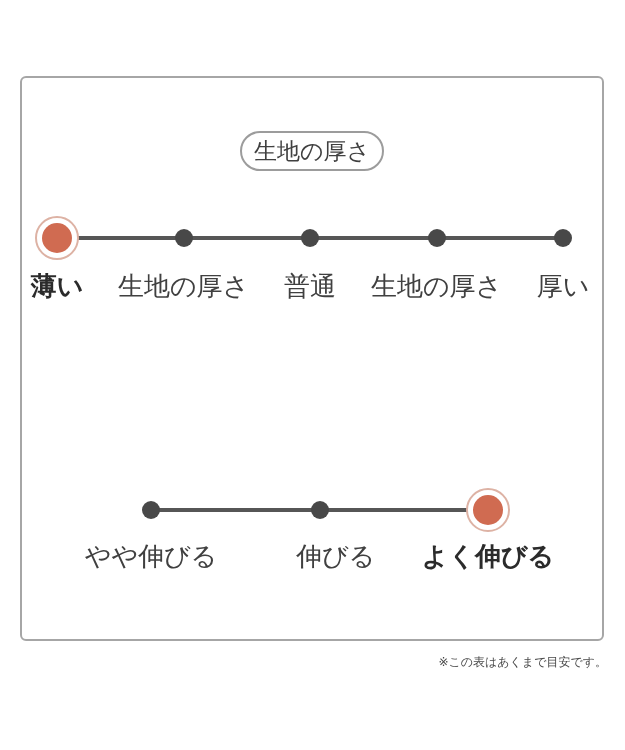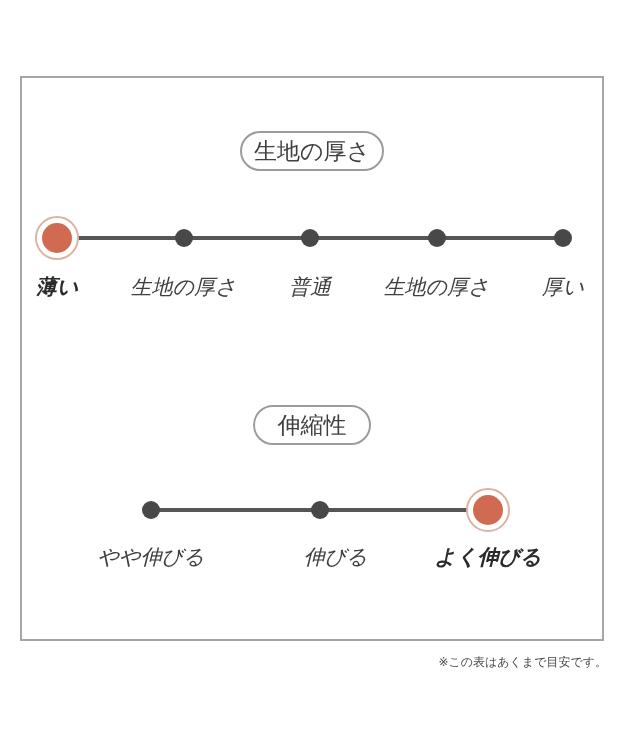--- a/index.html
+++ b/index.html
@@ -17,21 +17,21 @@
   }
   html,body{margin:0;padding:0;}
   body{
     width:625px;height:750px;position:relative;overflow:hidden;
     background:var(--bg);
     font-family:"Liberation Sans","DejaVu Sans",sans-serif;
   }
   .panel{
     position:absolute;left:20px;top:76px;width:584px;height:565px;
     box-sizing:border-box;border:2px solid var(--panel-border);
-    border-radius:0;background:#fff;
+    border-radius:6px;background:#fff;
   }
   .scale{position:absolute;left:0;top:0;width:100%;height:100%;}
   .pill{
     position:absolute;left:50%;transform:translateX(-50%);
     height:40px;box-sizing:border-box;
     border:2px solid var(--pill-border);border-radius:21px;
     display:flex;align-items:center;justify-content:center;
     font-size:23px;color:var(--pill-text);background:#fff;
     white-space:nowrap;
   }
@@ -46,21 +46,21 @@
     position:absolute;width:44px;height:44px;border-radius:50%;
     box-sizing:border-box;border:2px solid var(--accent-ring);
     background:#fff;transform:translate(-50%,-50%);
   }
   .marker{
     position:absolute;width:30px;height:30px;border-radius:50%;
     background:var(--accent);transform:translate(-50%,-50%);
   }
   .opt-label{
     position:absolute;transform:translate(-50%,-50%);
-    font-size:21px;color:var(--label);white-space:nowrap;line-height:1;font-style:italic;
+    font-size:26px;color:var(--label);white-space:nowrap;line-height:1;
   }
   .opt-label.selected{font-weight:bold;color:var(--label-selected);}
   .footnote{
     position:absolute;top:654px;right:18px;
     font-size:12px;color:var(--footnote);white-space:nowrap;
   }
 </style>
 </head>
 <body>
 
@@ -77,23 +77,20 @@
         <div class="dot" style="left: 161.5px; top: 159.5px;"></div>
         <div class="opt-label" style="left: 161.5px; top: 208px;">生地の厚さ</div>
         <div class="dot" style="left: 288px; top: 159.5px;"></div>
         <div class="opt-label" style="left: 288px; top: 208px;">普通</div>
         <div class="dot" style="left: 414.5px; top: 159.5px;"></div>
         <div class="opt-label" style="left: 414.5px; top: 208px;">生地の厚さ</div>
         <div class="dot" style="left: 541px; top: 159.5px;"></div>
         <div class="opt-label" style="left: 541px; top: 208px; text-align: center;">厚い</div>
       </div>
       <div class="scale">
-        <div class="pill" style="top: 327px; width: 118px;">
-          <div>伸縮性</div>
-        </div>
         <div class="track" style="left: 129px; top: 430px; width: 337px;"></div>
         <div class="dot" style="left: 129px; top: 432px;"></div>
         <div class="opt-label" style="left: 129px; top: 478px;">やや伸びる</div>
         <div class="dot" style="left: 297.5px; top: 432px;"></div>
         <div class="opt-label" style="left: 297.5px; top: 478px; margin-left: 16px;">伸びる</div>
         <div class="marker-ring" style="left: 466px; top: 432px;"></div>
         <div class="marker" style="left: 466px; top: 432px;"></div>
         <div class="opt-label selected" style="left: 466px; top: 478px;">よく伸びる</div>
       </div>
     </div>

